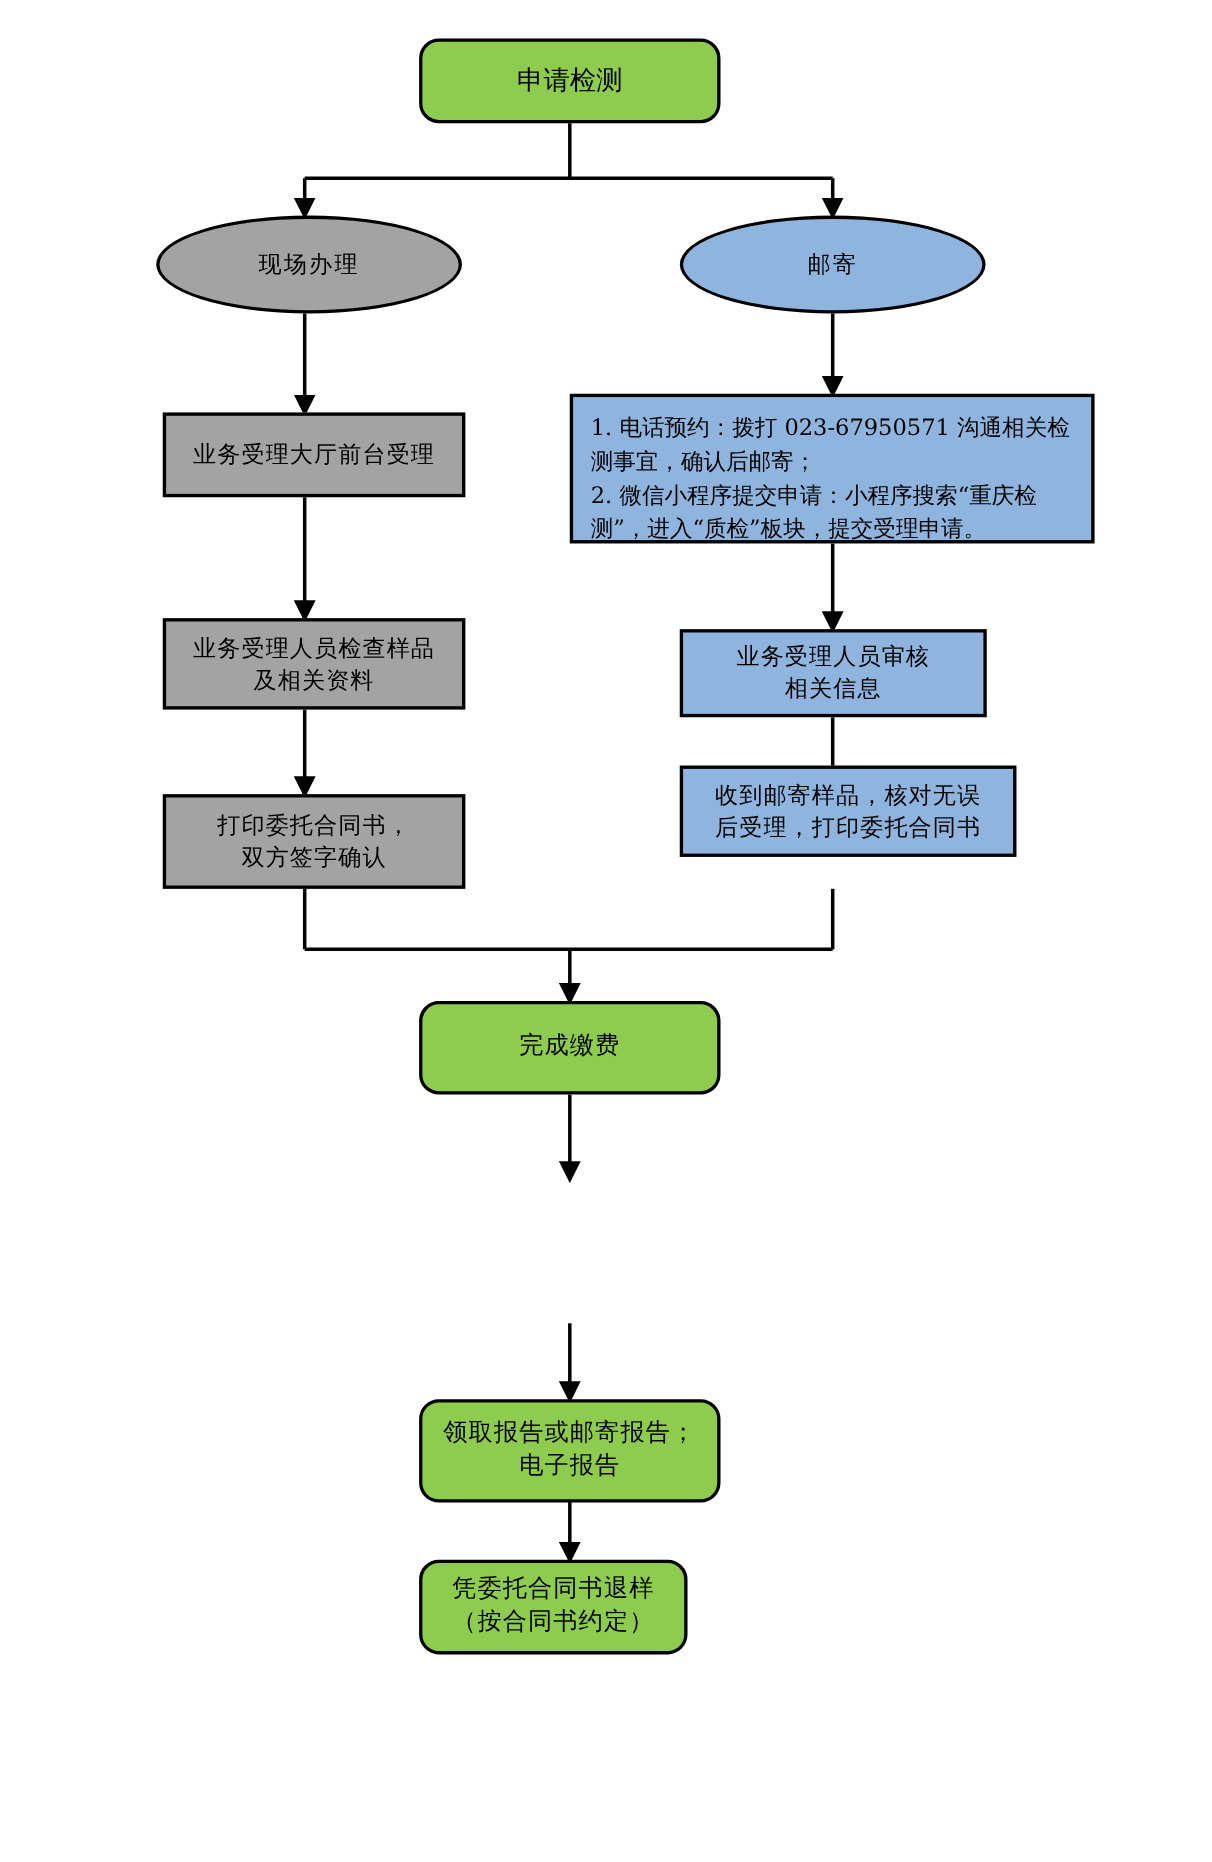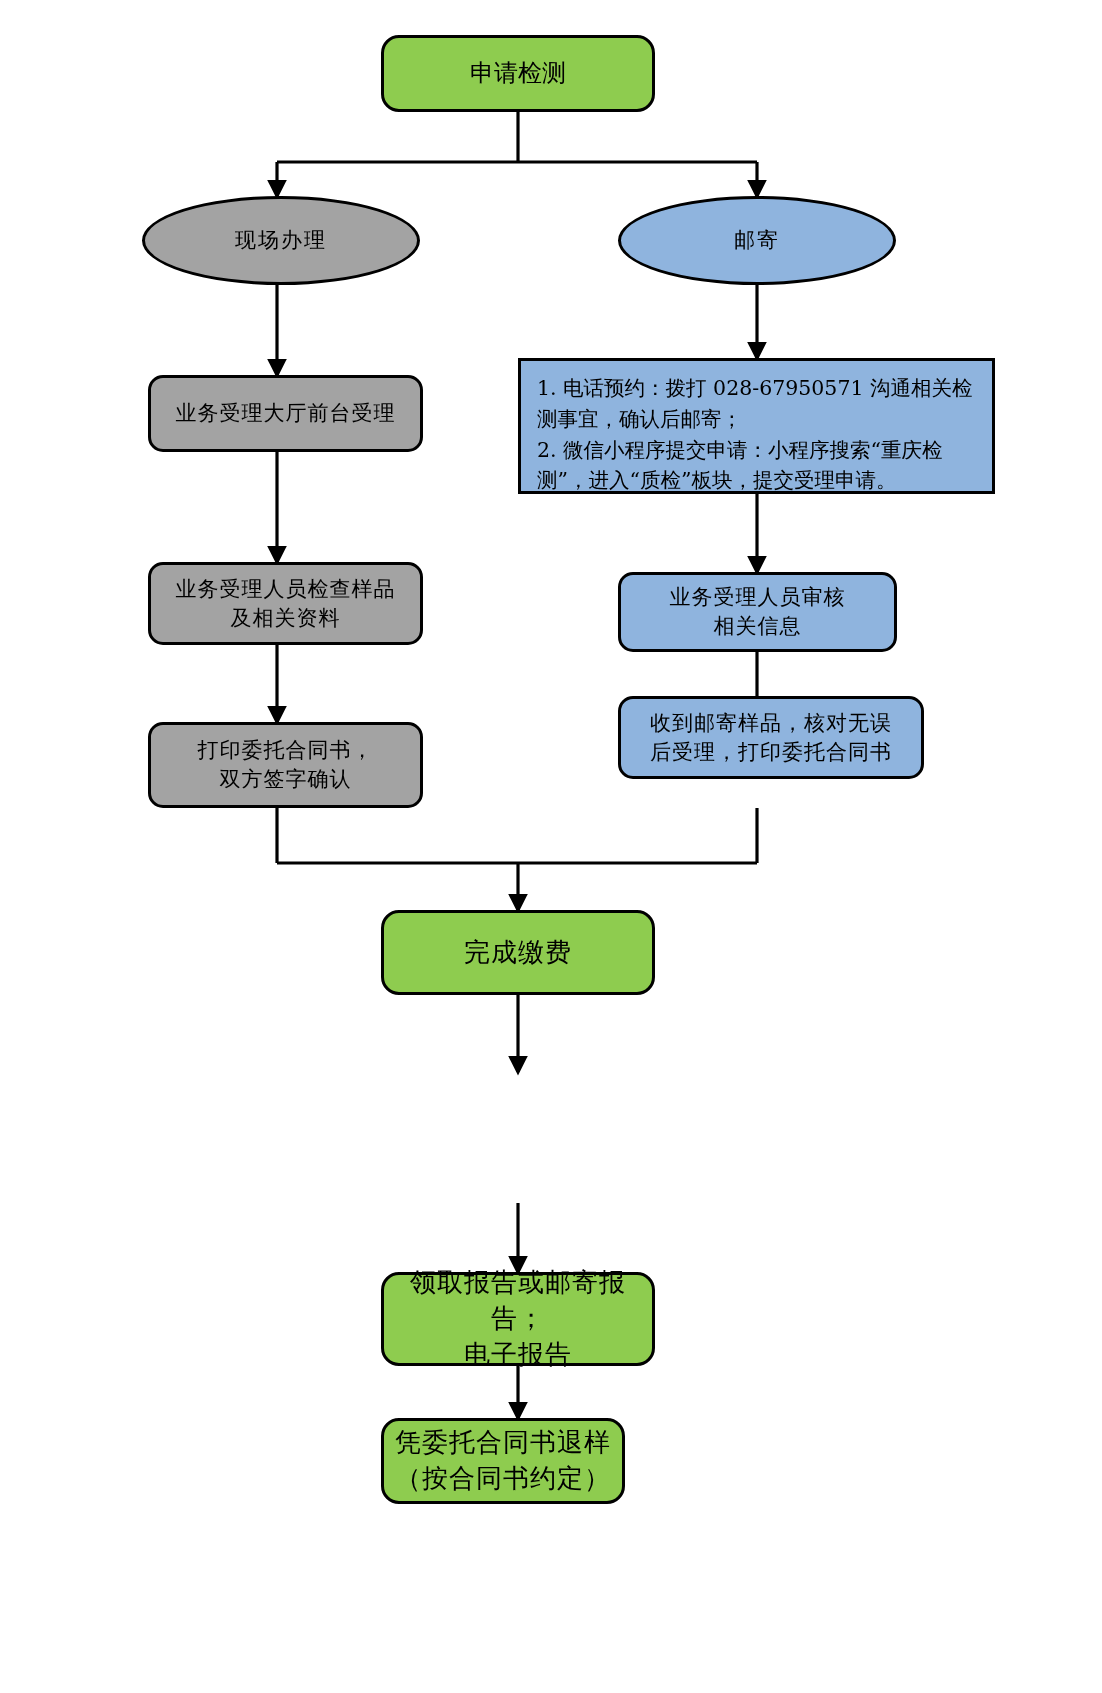--- a/index.html
+++ b/index.html
@@ -47,25 +47,25 @@
   .ellipse {
     border: 3px solid #000000;
     border-radius: 50% / 50%;
   }
   .green { background: #8ecc4f; }
   .orange { background: #a3a3a3; }
   .blue { background: #8fb4de; }
 
   .t-start   { font-size: 24px; }
   .t-ellipse { font-size: 21px; letter-spacing: 2px; }
-  .t-box     { font-size: 21px; letter-spacing: 1px; border-radius: 15px; }
+  .t-box     { font-size: 21px; letter-spacing: 1px; }
   .t-note    { font-size: 20.5px; letter-spacing: 0px; text-align: left;
                justify-content: flex-start; padding: 12px 14px 10px 16px;
                align-items: flex-start; line-height: 1.5; }
-  .t-green   { font-size: 26px; letter-spacing: 1px; }
+  .t-green   { font-size: 22px; letter-spacing: 1px; font-family: Liberation Mono, monospace; }
   .t-greenbig{ font-size: 22px; letter-spacing: 1px; }
 </style>
 </head>
 <body>
 
 <div id="stage">
 
   <svg id="edges" viewBox="0 0 1102 1693" width="1102" height="1693">
     <defs>
       <marker id="arrow" viewBox="0 0 10 10" refX="8.2" refY="5" markerWidth="6.2" markerHeight="6.2" orient="auto-start-reverse">
@@ -109,21 +109,21 @@
   <div class="node ellipse blue t-ellipse" style="left:618px; top:196px; width:278px; height:89px;">邮寄</div>
 
   <div class="node rect orange t-box" style="left:148px; top:375px; width:275px; height:77px;">业务受理大厅前台受理</div>
 
   <div class="node rect orange t-box" style="left:148px; top:562px; width:275px; height:83px;">业务受理人员检查样品
 及相关资料</div>
 
   <div class="node rect orange t-box" style="left:148px; top:722px; width:275px; height:86px;">打印委托合同书，
 双方签字确认</div>
 
-  <div class="node rect blue t-note" style="left:518px; top:358px; width:477px; height:136px;">1. 电话预约：拨打 028-67950571 沟通相关检测事宜，确认后邮寄；
+  <div class="node rect blue t-note" style="left:518px; top:358px; width:477px; height:136px;">1. 电话预约：拨打 023-67950571 沟通相关检测事宜，确认后邮寄；
 2. 微信小程序提交申请：小程序搜索“重庆检测”，进入“质检”板块，提交受理申请。</div>
 
   <div class="node rect blue t-box" style="left:618px; top:572px; width:279px; height:80px;">业务受理人员审核
 相关信息</div>
 
   <div class="node rect blue t-box" style="left:618px; top:696px; width:306px; height:83px;">收到邮寄样品，核对无误
 后受理，打印委托合同书</div>
 
   <div class="node round green t-green" style="left:381px; top:910px; width:274px; height:85px;">完成缴费</div>
 

